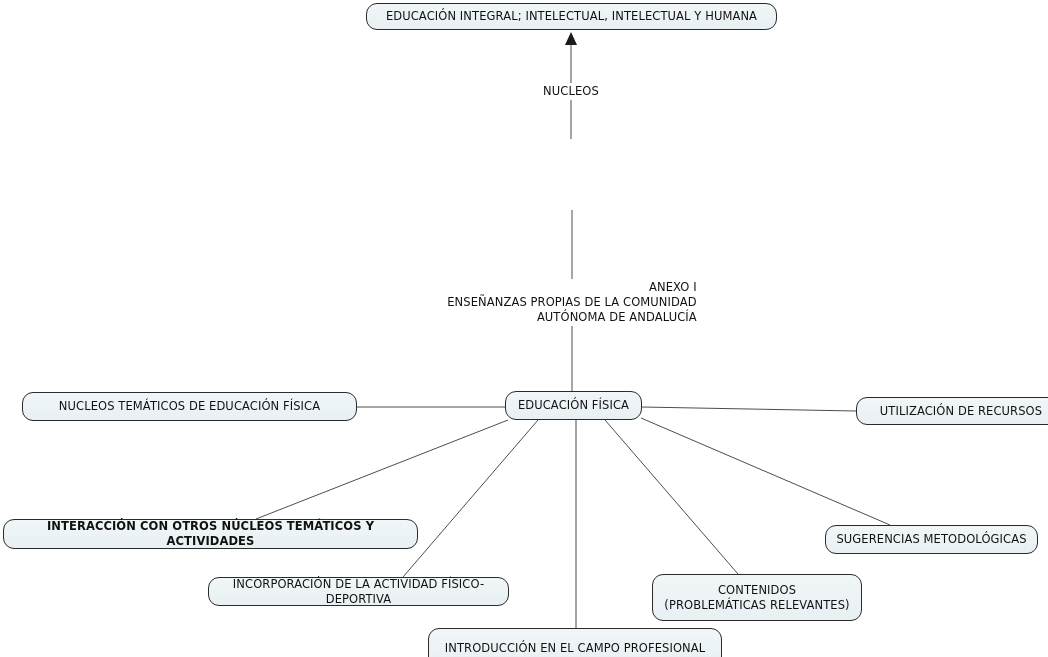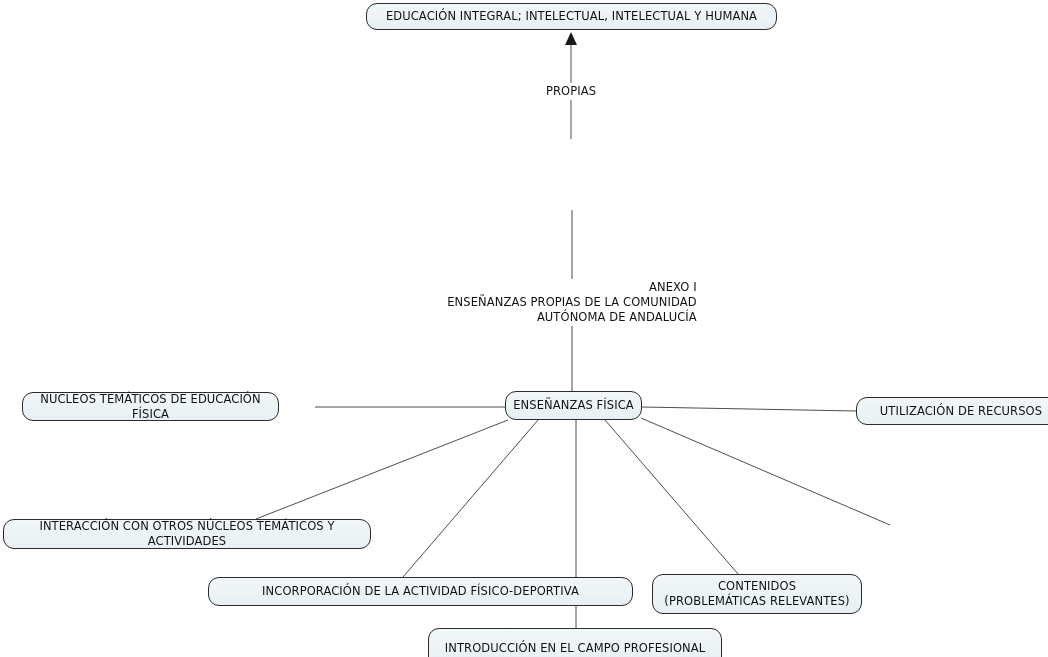--- a/index.html
+++ b/index.html
@@ -63,25 +63,26 @@
       <line x1="505" y1="407" x2="315" y2="407" stroke="#4d4d4d" stroke-width="1"></line>
       <line x1="642" y1="407" x2="856" y2="411" stroke="#4d4d4d" stroke-width="1"></line>
       <line x1="508" y1="420" x2="256" y2="519" stroke="#4d4d4d" stroke-width="1"></line>
       <line x1="538" y1="420" x2="403" y2="577" stroke="#4d4d4d" stroke-width="1"></line>
       <line x1="576" y1="420" x2="576" y2="628" stroke="#4d4d4d" stroke-width="1"></line>
       <line x1="605" y1="420" x2="738" y2="574" stroke="#4d4d4d" stroke-width="1"></line>
       <line x1="641" y1="418" x2="890" y2="525" stroke="#4d4d4d" stroke-width="1"></line>
       <polygon points="565,45 577,45 571,32" fill="#1a1a1a"></polygon>
     </svg>
 <div class="node" style="left: 366px; top: 3px; width: 411px; height: 27px;">EDUCACIÓN INTEGRAL; INTELECTUAL, INTELECTUAL Y HUMANA</div>
-    <div class="node" style="left: 505px; top: 391px; width: 137px; height: 29px;">ENSEÑANZAS FÍSICA</div>
-    <div class="node" style="left: 22px; top: 392px; width: 257px; height: 29px;">NUCLEOS TEMÁTICOS DE EDUCACIÓN FÍSICA</div>
+    <div class="node" style="left: 505px; top: 391px; width: 137px; height: 29px;">EDUCACIÓN FÍSICA</div>
+    <div class="node" style="left: 22px; top: 392px; width: 335px; height: 29px;">NUCLEOS TEMÁTICOS DE EDUCACIÓN FÍSICA</div>
     <div class="node" style="left: 856px; top: 397px; width: 210px; height: 28px;">UTILIZACIÓN DE RECURSOS</div>
-    <div class="node" style="left: 3px; top: 519px; width: 368px; height: 30px;">INTERACCIÓN CON OTROS NÚCLEOS TEMÁTICOS Y ACTIVIDADES</div>
-    <div class="node" style="left: 208px; top: 577px; width: 425px; height: 29px;">INCORPORACIÓN DE LA ACTIVIDAD FÍSICO-DEPORTIVA</div>
+    <div class="node" style="left: 3px; top: 519px; width: 415px; height: 30px; font-weight: bold;">INTERACCIÓN CON OTROS NÚCLEOS TEMÁTICOS Y ACTIVIDADES</div>
+    <div class="node" style="left: 208px; top: 577px; width: 301px; height: 29px;">INCORPORACIÓN DE LA ACTIVIDAD FÍSICO-DEPORTIVA</div>
     <div class="node" style="left: 428px; top: 628px; width: 294px; height: 40px;">INTRODUCCIÓN EN EL CAMPO PROFESIONAL</div>
-    <div class="node" style="left: 652px; top: 574px; width: 210px; height: 40px;">CONTENIDOS
+    <div class="node" style="left: 652px; top: 574px; width: 210px; height: 47px;">CONTENIDOS
 (PROBLEMÁTICAS RELEVANTES)</div>
-    <div class="edge-label" style="left: 571px; top: 83px;">PROPIAS</div>
+    <div class="node" style="left: 825px; top: 525px; width: 213px; height: 29px;">SUGERENCIAS METODOLÓGICAS</div>
+    <div class="edge-label" style="left: 571px; top: 83px;">NUCLEOS</div>
     <div class="edge-label" style="left: 572px; top: 279px; text-align: right;">ANEXO I
 ENSEÑANZAS PROPIAS DE LA COMUNIDAD
 AUTÓNOMA DE ANDALUCÍA</div>
   </div>
 
 </body></html>

